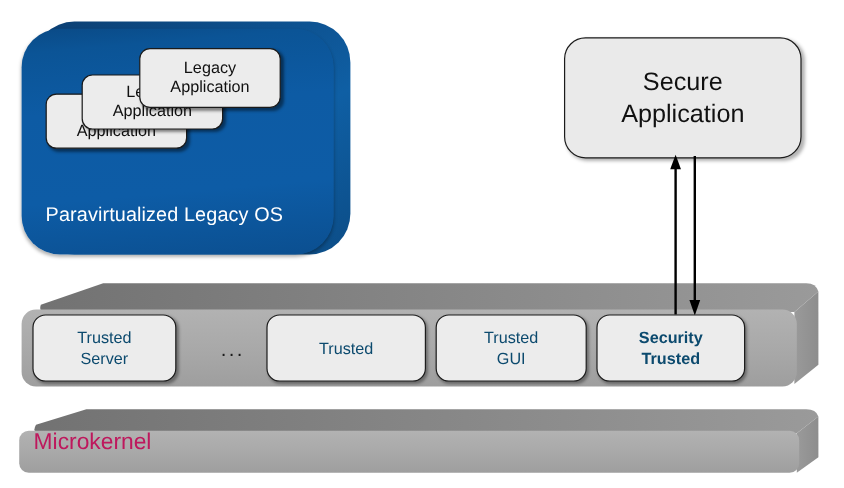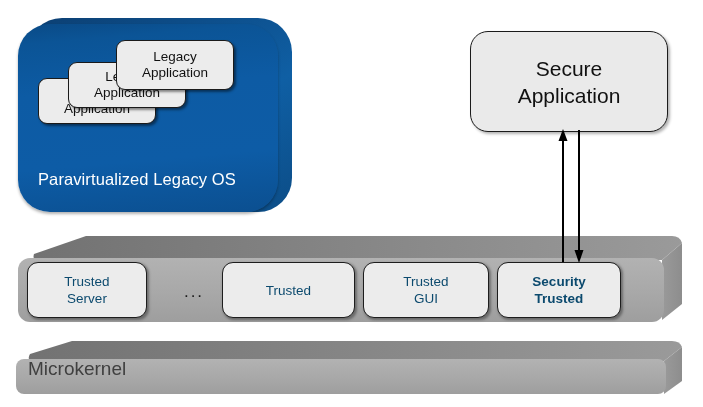--- a/index.html
+++ b/index.html
@@ -88,21 +88,21 @@
     left:178px;top:281px;width:32px;height:22px;
     color:#1b1b1b;font-size:17px;letter-spacing:2px;
     display:flex;align-items:center;justify-content:center;
     line-height:10px;
   }
 
   
   #microkernel-slab{left:12px;top:339px;width:672px;height:58px;}
   #microkernel-label{
     position:absolute;left:28px;top:358px;
-    color:#404040;font-size:19px;white-space:nowrap;
+    color:#be185d;font-size:19px;white-space:nowrap;
   }
 </style>
 </head>
 <body>
 
 <div id="stage">
 
   <div id="legacy-os" class="abs">
     <div class="os-side"></div>
     <div class="os-face"></div>

